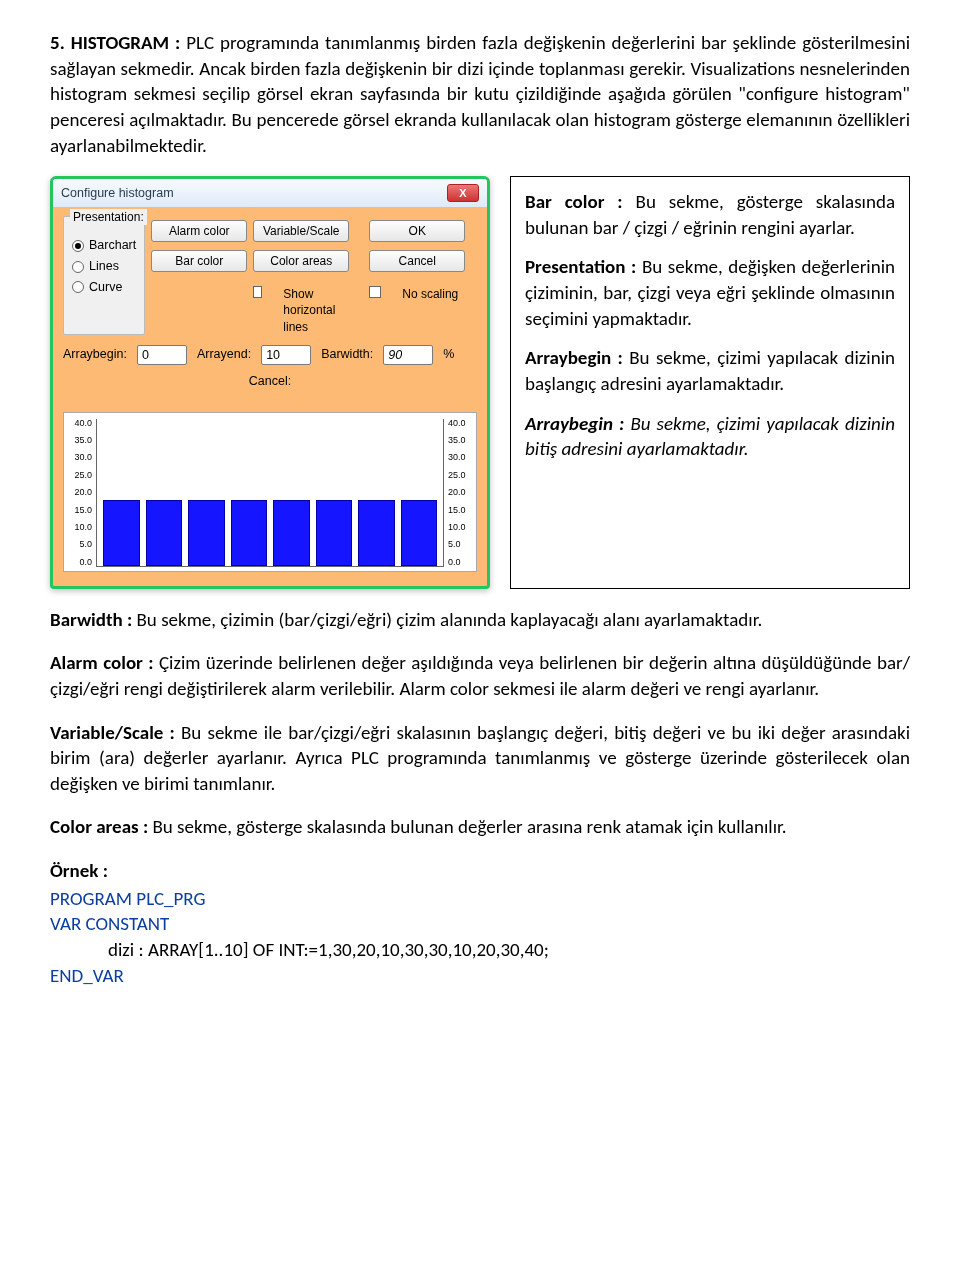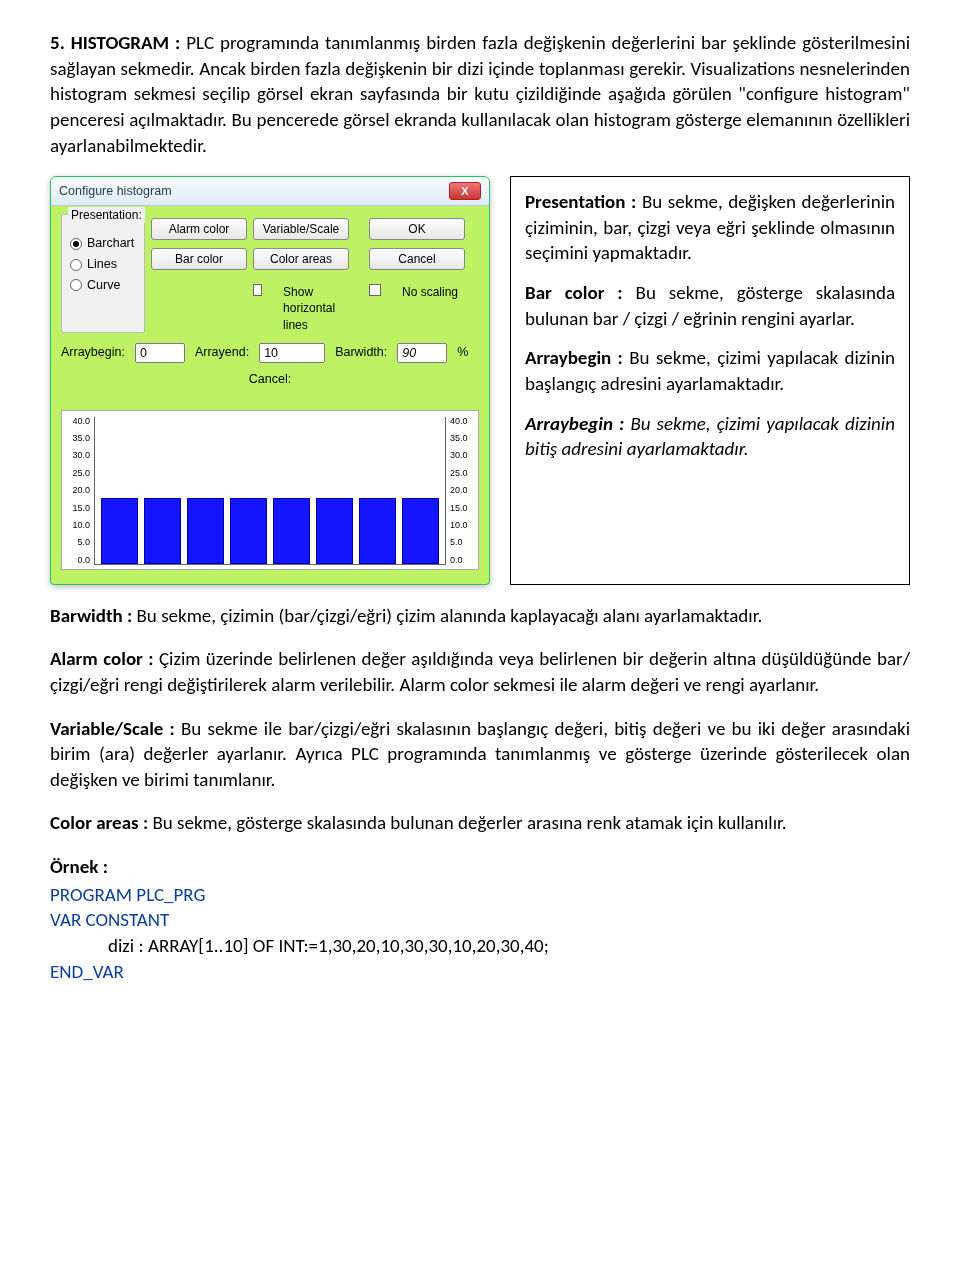--- a/index.html
+++ b/index.html
@@ -16,24 +16,24 @@
   .bold { font-weight: bold; }
   .row2col { display: flex; gap: 20px; margin-bottom: 18px; align-items: stretch; }
   .dialog-col { flex: 0 0 auto; }
   .side-col { flex: 1; border: 1.5px solid #000; padding: 12px 14px; }
   .side-col .paragraph { margin-bottom: 14px; }
   .side-col .paragraph:last-child { margin-bottom: 0; font-style: italic; }
 
   
   .dialog {
     width: 440px;
-    border: 1px solid #22c55e;
+    border: 3px solid #22c55e;
     border-radius: 6px 6px 4px 4px;
     box-shadow: 0 2px 6px rgba(0,0,0,.25);
-    background: #bef264;
+    background: #fdba74;
     font-family: Tahoma, Arial, sans-serif;
     font-size: 12.5px;
     color: #000;
     overflow: hidden;
   }
   .titlebar {
     display: flex; align-items: center; justify-content: space-between;
     background: linear-gradient(#f7fbff, #dfeaf7);
     border-bottom: 1px solid #b7c8dd;
     padding: 5px 8px;
@@ -176,21 +176,21 @@
               <span class="chk"></span>
               <span>No scaling</span>
             </div>
           </div>
         </div>
 
         <div class="mid-row">
           <span class="lbl">Arraybegin:</span>
           <input class="txtin" style="width: 50px;" value="0">
           <span class="lbl">Arrayend:</span>
-          <input class="txtin" style="width: 66px;" value="10">
+          <input class="txtin" style="width: 50px;" value="10">
           <span class="lbl">Barwidth:</span>
           <input class="txtin" style="width: 50px; font-style: italic;" value="90">
           <span class="lbl">%</span>
         </div>
 
         <div class="preview-lbl">Cancel:</div>
 
         <div class="chart-area">
           <div class="yaxis">
             <span>40.0</span>
@@ -223,22 +223,22 @@
             <span>10.0</span>
             <span>5.0</span>
             <span>0.0</span>
           </div>
         </div>
       </div>
     </div>
   </div>
 
   <div class="side-col">
+    <p class="paragraph"><span class="bold">Bar color :</span><span> Bu sekme, gösterge skalasında bulunan bar / çizgi / eğrinin rengini ayarlar.</span></p>
     <p class="paragraph"><span class="bold">Presentation :</span><span> Bu sekme, değişken değerlerinin çiziminin, bar, çizgi veya eğri şeklinde olmasının seçimini yapmaktadır.</span></p>
-    <p class="paragraph"><span class="bold">Bar color :</span><span> Bu sekme, gösterge skalasında bulunan bar / çizgi / eğrinin rengini ayarlar.</span></p>
     <p class="paragraph"><span class="bold">Arraybegin :</span><span> Bu sekme, çizimi yapılacak dizinin başlangıç adresini ayarlamaktadır.</span></p>
     <p class="paragraph"><span class="bold">Arraybegin :</span><span> Bu sekme, çizimi yapılacak dizinin bitiş adresini ayarlamaktadır.</span></p>
   </div>
 </div>
 
 <p class="paragraph">
   <span class="bold">Barwidth :</span><span> Bu sekme, çizimin (bar/çizgi/eğri) çizim alanında kaplayacağı alanı ayarlamaktadır.</span>
 </p>
 
 <p class="paragraph">

